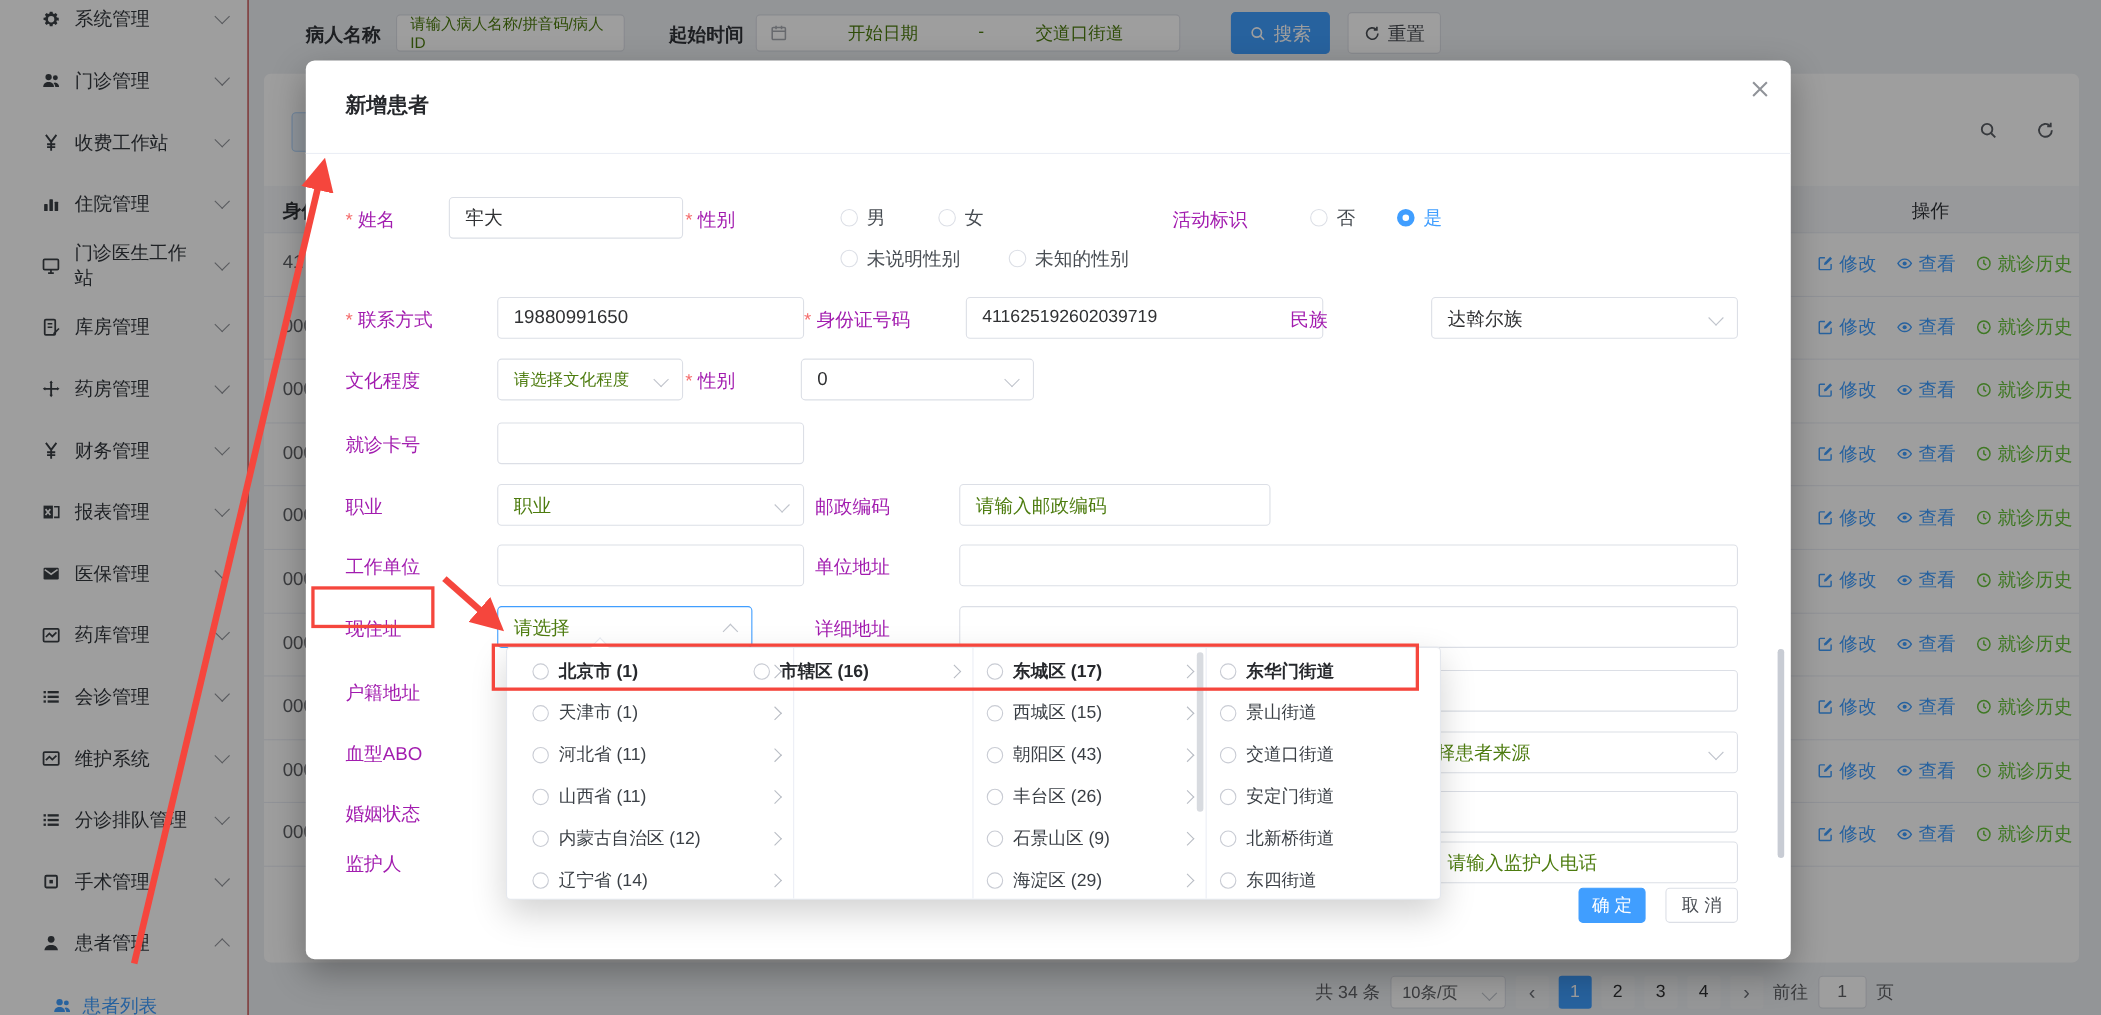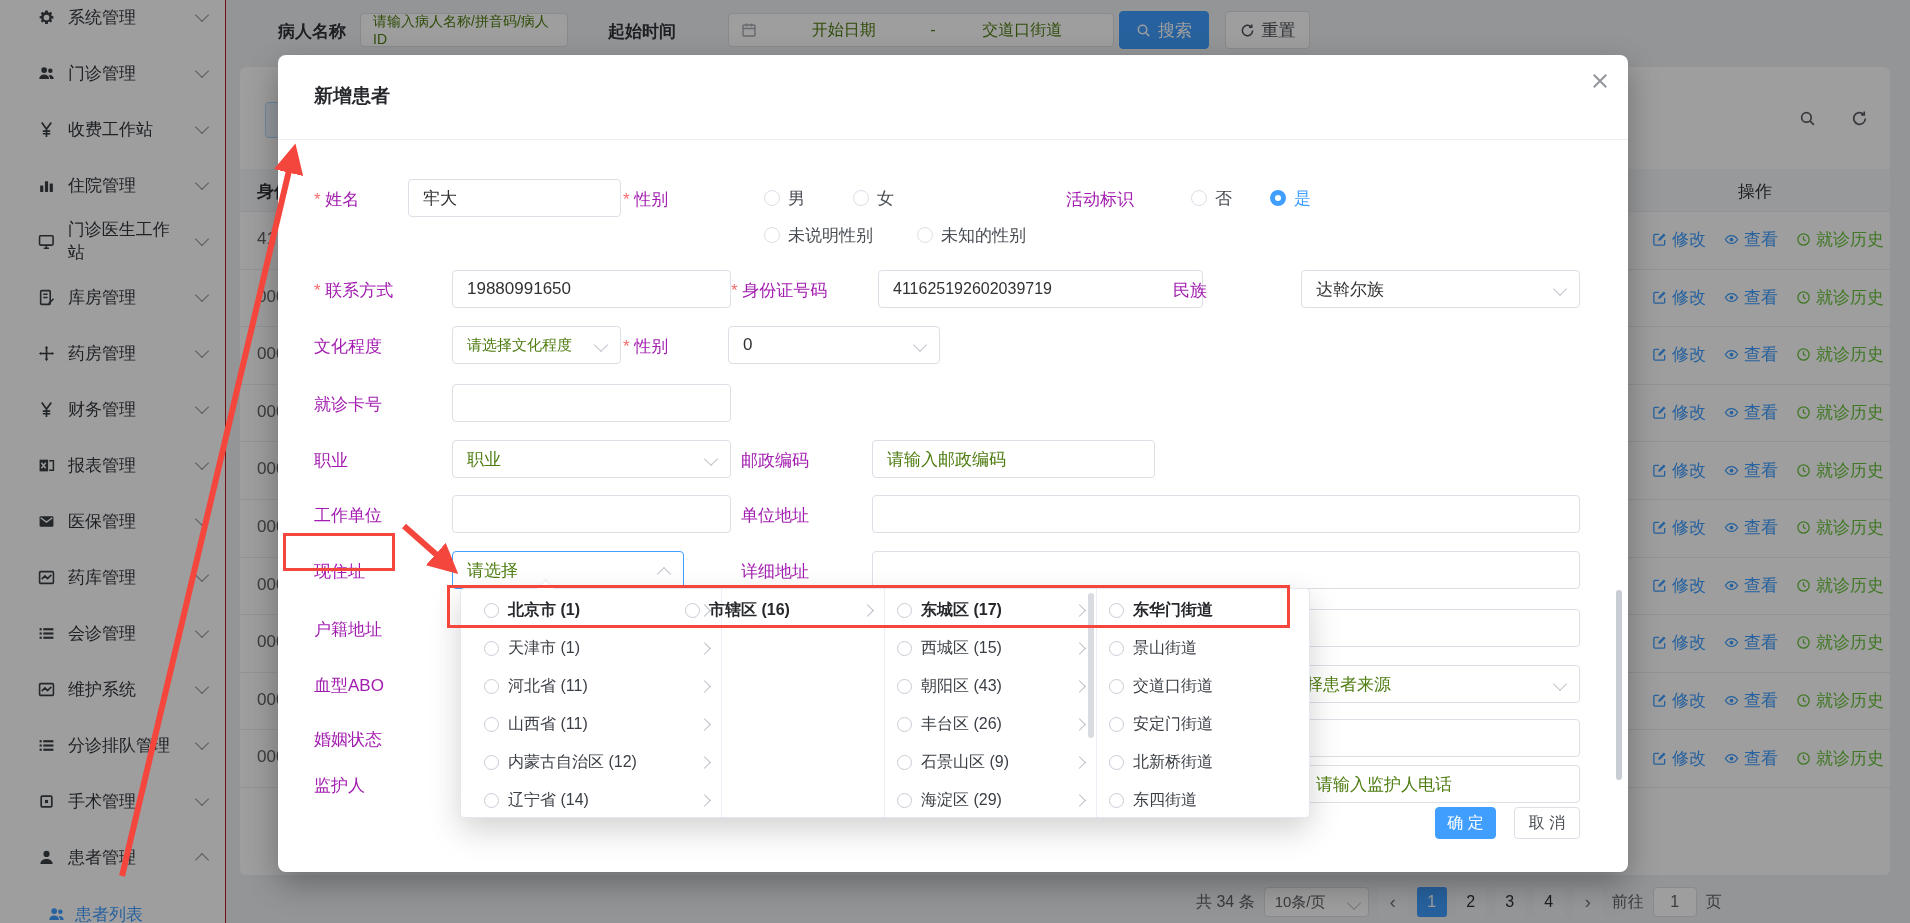--- a/index.html
+++ b/index.html
@@ -268,21 +268,21 @@
           </svg></span>
       <span>患者列表</span>
     </div>
   </div>
 
   <span class="fl-label" style="left:278px;top:20px">病人名称</span>
   <div class="tb-input" style="left:360px;top:13px;width:208px">
     <span class="ph" style="font-size:14px">请输入病人名称/拼音码/病人ID</span>
   </div>
   <span class="fl-label" style="left:608px;top:20px">起始时间</span>
-  <div class="tb-input" style="left:728px;top:13px;width:386px;gap:8px">
+  <div class="tb-input" style="left:687px;top:13px;width:386px;gap:8px">
     <span class="ic" style="width:16px;height:16px;color:#a8abb2"><svg viewBox="0 0 16 16">
           <rect x="2" y="3" width="12" height="11" rx="1" fill="none" stroke="currentColor" stroke-width="1.4"></rect>
           <path d="M2 6.5h12M5.5 1.5v3M10.5 1.5v3" stroke="currentColor" stroke-width="1.4"></path>
         </svg></span>
     <span class="ph" style="flex:1;text-align:center">开始日期</span>
     <span class="ph">-</span>
     <span class="ph" style="flex:1;text-align:center">交道口街道</span>
   </div>
   <div class="btn btn-primary" style="left:1119px;top:11px;width:90px">
     <span class="ic"><svg viewBox="0 0 16 16">

